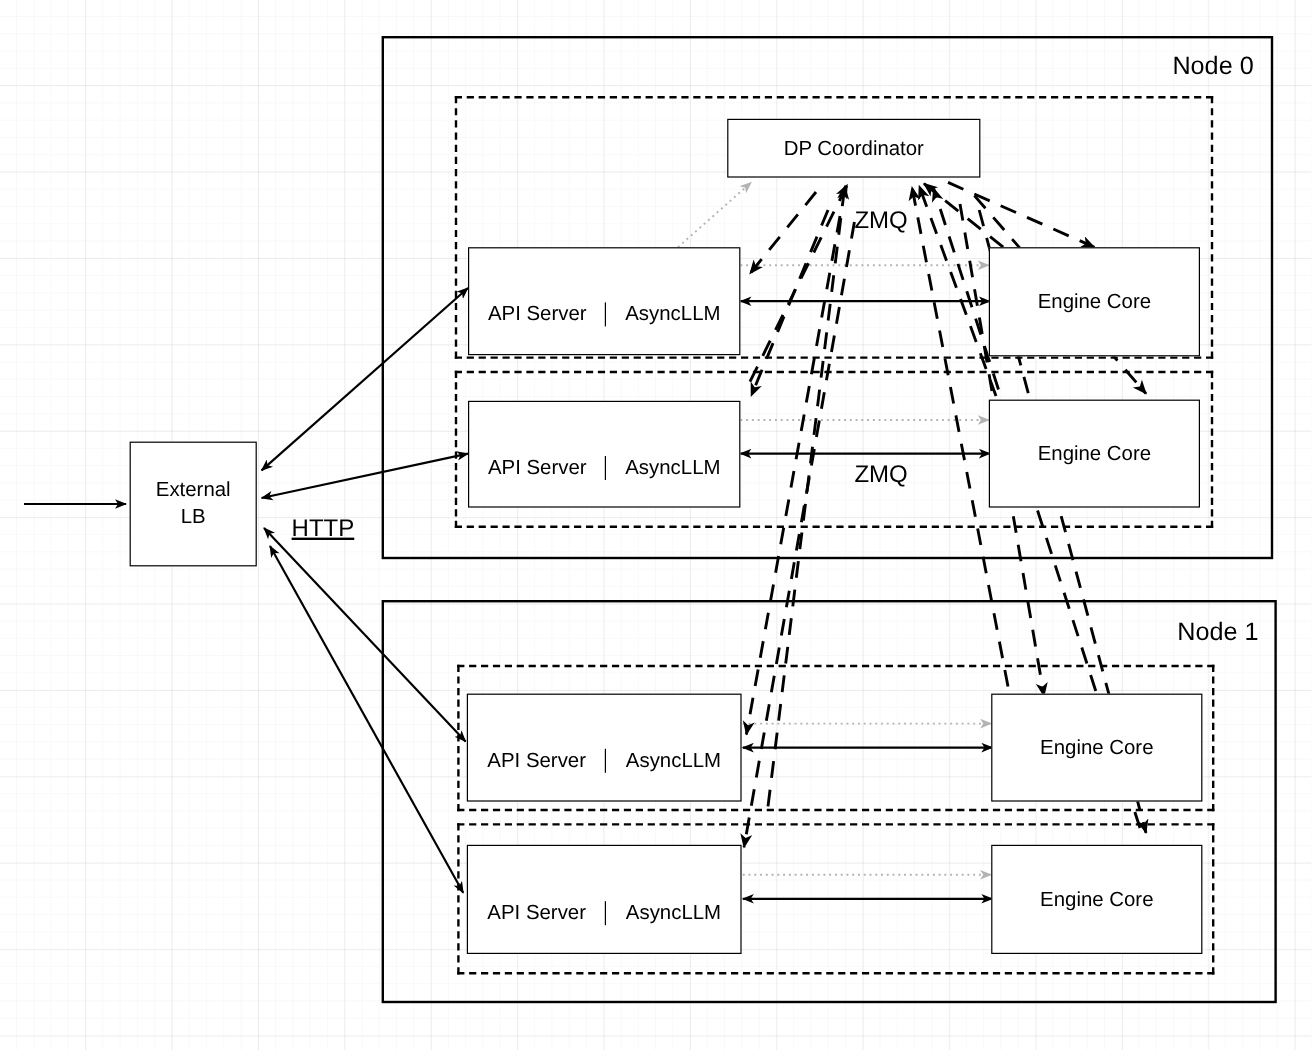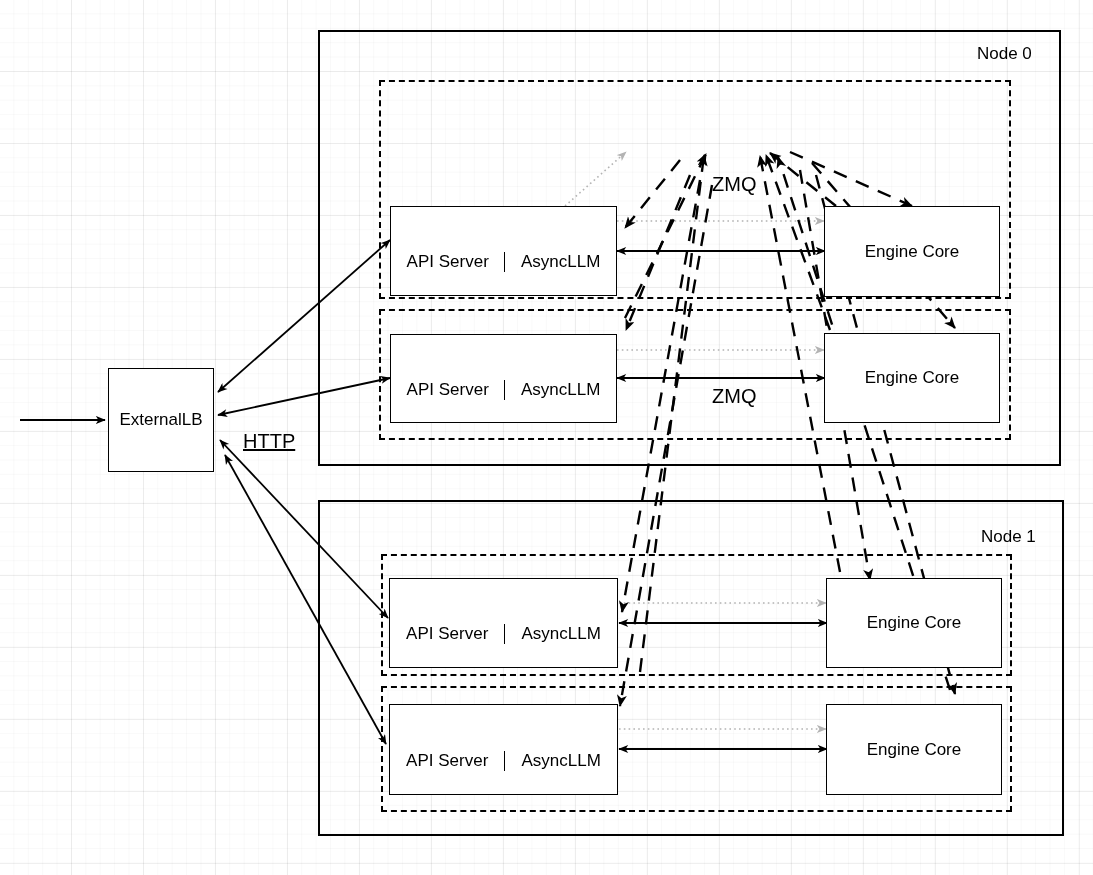--- a/index.html
+++ b/index.html
@@ -33,21 +33,21 @@
     overflow:visible;
   }
   .node-frame{
     position:absolute;
     border:2px solid #000000;
     background:rgba(255,255,255,0.0);
     box-sizing:border-box;
   }
   .node-label{
     position:absolute;
-    font-size:17px;
+    font-size:21px;
     color:#000000;
     white-space:nowrap;
   }
   .grp{
     position:absolute;
     border:2px dashed #000000;
     box-sizing:border-box;
   }
   .box{
     position:absolute;
@@ -89,21 +89,21 @@
 </style>
 </head>
 <body>
 
 <div id="canvas">
 
   <div class="node-frame" style="left:318px; top:30px; width:743px; height:436px;"></div>
   <div class="node-label" style="left:977px; top:44px;">Node 0</div>
 
   <div class="node-frame" style="left:318px; top:500px; width:746px; height:336px;"></div>
-  <div class="node-label" style="left:981px; top:515px;margin-top:12px;">Node 1</div>
+  <div class="node-label" style="left:981px; top:515px;">Node 1</div>
 
   <div class="grp" style="left:379px; top:80px; width:632px; height:219px;"></div>
   <div class="grp" style="left:379px; top:309px; width:632px; height:131px;"></div>
 
   <div class="grp" style="left:381px; top:554px; width:631px; height:122px;"></div>
   <div class="grp" style="left:381px; top:686px; width:631px; height:126px;"></div>
 
   <svg class="layer" viewBox="0 0 1093 875">
     <defs>
       <marker id="ah" markerWidth="12" markerHeight="12" refX="9.2" refY="4" orient="auto" markerUnits="userSpaceOnUse">
@@ -151,26 +151,29 @@
     <line x1="812" y1="163" x2="955" y2="328" stroke="#000000" stroke-width="2.4" stroke-dasharray="14 10" marker-end="url(#ah-big)"></line>
     <line x1="800" y1="170" x2="870" y2="580" stroke="#000000" stroke-width="2.4" stroke-dasharray="14 10" marker-end="url(#ah-big)"></line>
     <line x1="816" y1="175" x2="955" y2="694" stroke="#000000" stroke-width="2.4" stroke-dasharray="14 10" marker-end="url(#ah-big)"></line>
 
     <line x1="680" y1="160" x2="625" y2="228" stroke="#000000" stroke-width="2.4" stroke-dasharray="14 10" marker-end="url(#ah-big)"></line>
     <line x1="690" y1="175" x2="626" y2="330" stroke="#000000" stroke-width="2.4" stroke-dasharray="14 10" marker-end="url(#ah-big)"></line>
     <line x1="700" y1="180" x2="622" y2="612" stroke="#000000" stroke-width="2.4" stroke-dasharray="14 10" marker-end="url(#ah-big)"></line>
     <line x1="712" y1="185" x2="620" y2="706" stroke="#000000" stroke-width="2.4" stroke-dasharray="14 10" marker-end="url(#ah-big)"></line>
   </svg>
 
-  <div class="box" style="left:108px; top:368px; width:106px; height:104px; flex-direction:row; line-height:1.35;">
+  <div class="box" style="left:108px; top:368px; width:106px; height:104px; flex-direction:column; line-height:1.35;">
     <span>External</span>
     <span>LB</span>
   </div>
   <div class="edge-label" style="left:243px; top:430px;text-decoration:underline;">HTTP</div>
 
+  <div class="box" style="left:606px; top:99px; width:211px; height:49px;">
+    <span>DP Coordinator</span>
+  </div>
   <div class="edge-label" style="left:712px; top:173px;">ZMQ</div>
 
   <div class="box split" style="left:390px; top:206px; width:227px; height:90px;">
     <div class="cell left">API Server</div>
     <div class="cell">AsyncLLM</div>
   </div>
   <div class="box" style="left:824px; top:206px; width:176px; height:91px;">
     <span>Engine Core</span>
   </div>
 

